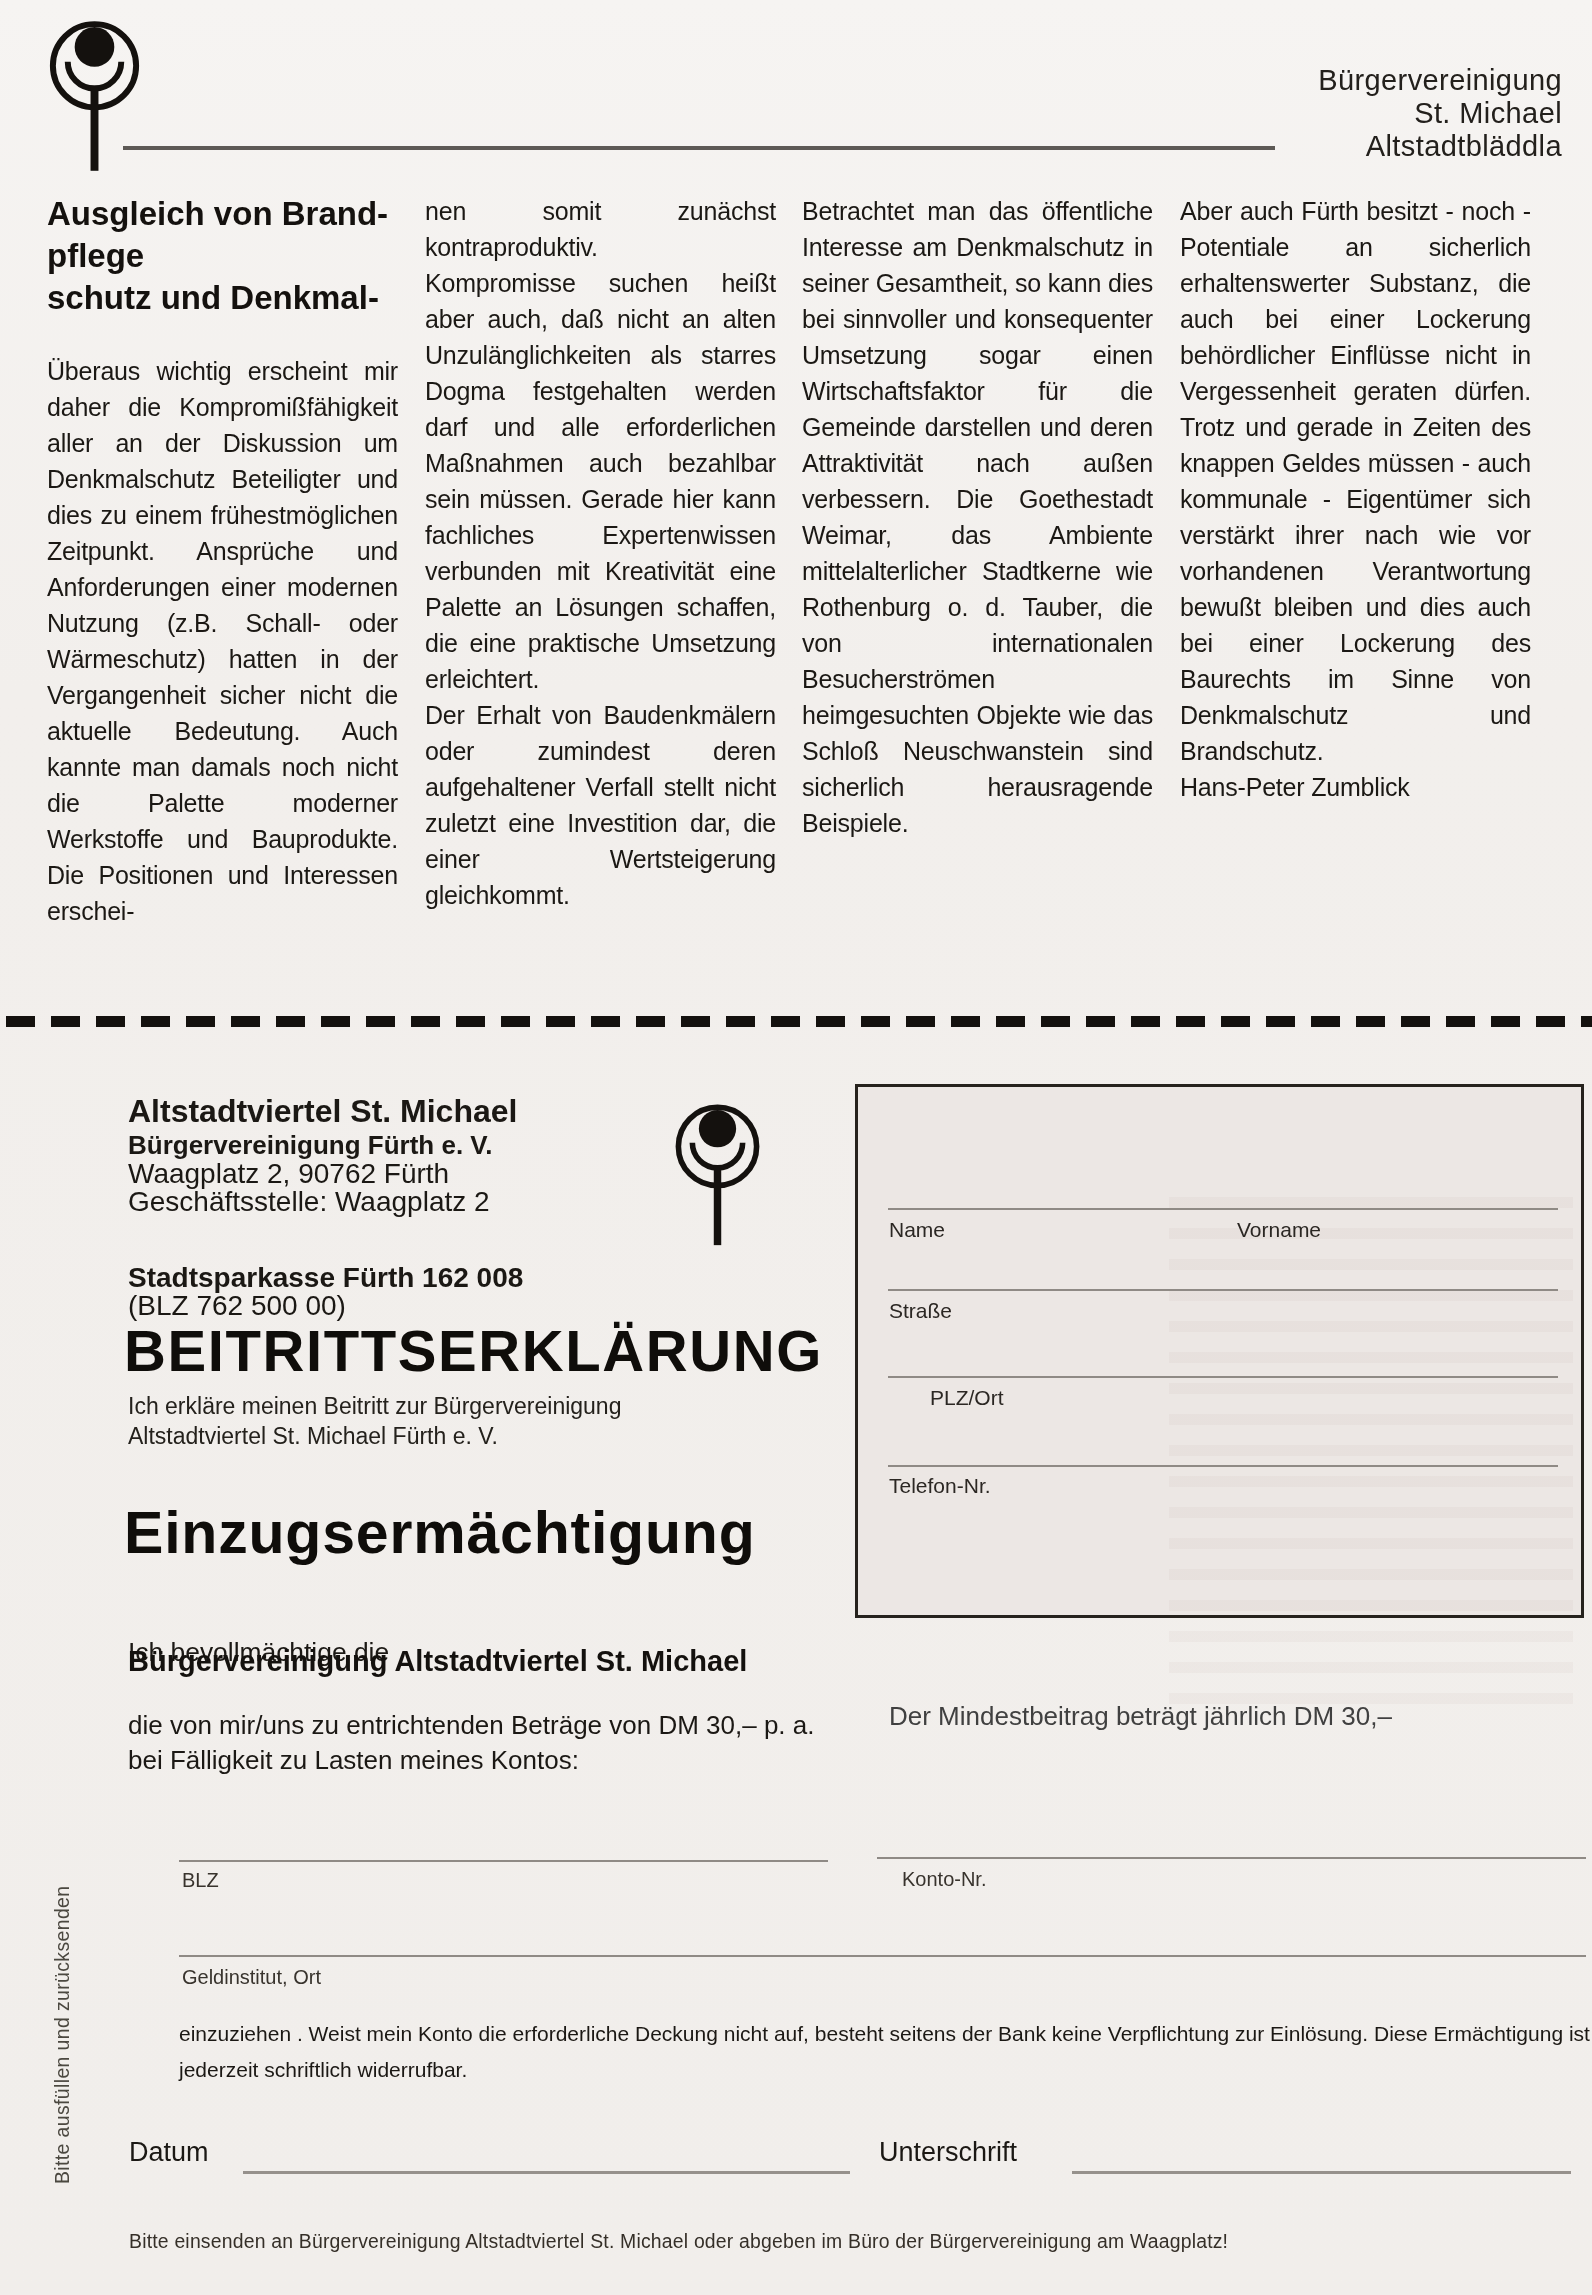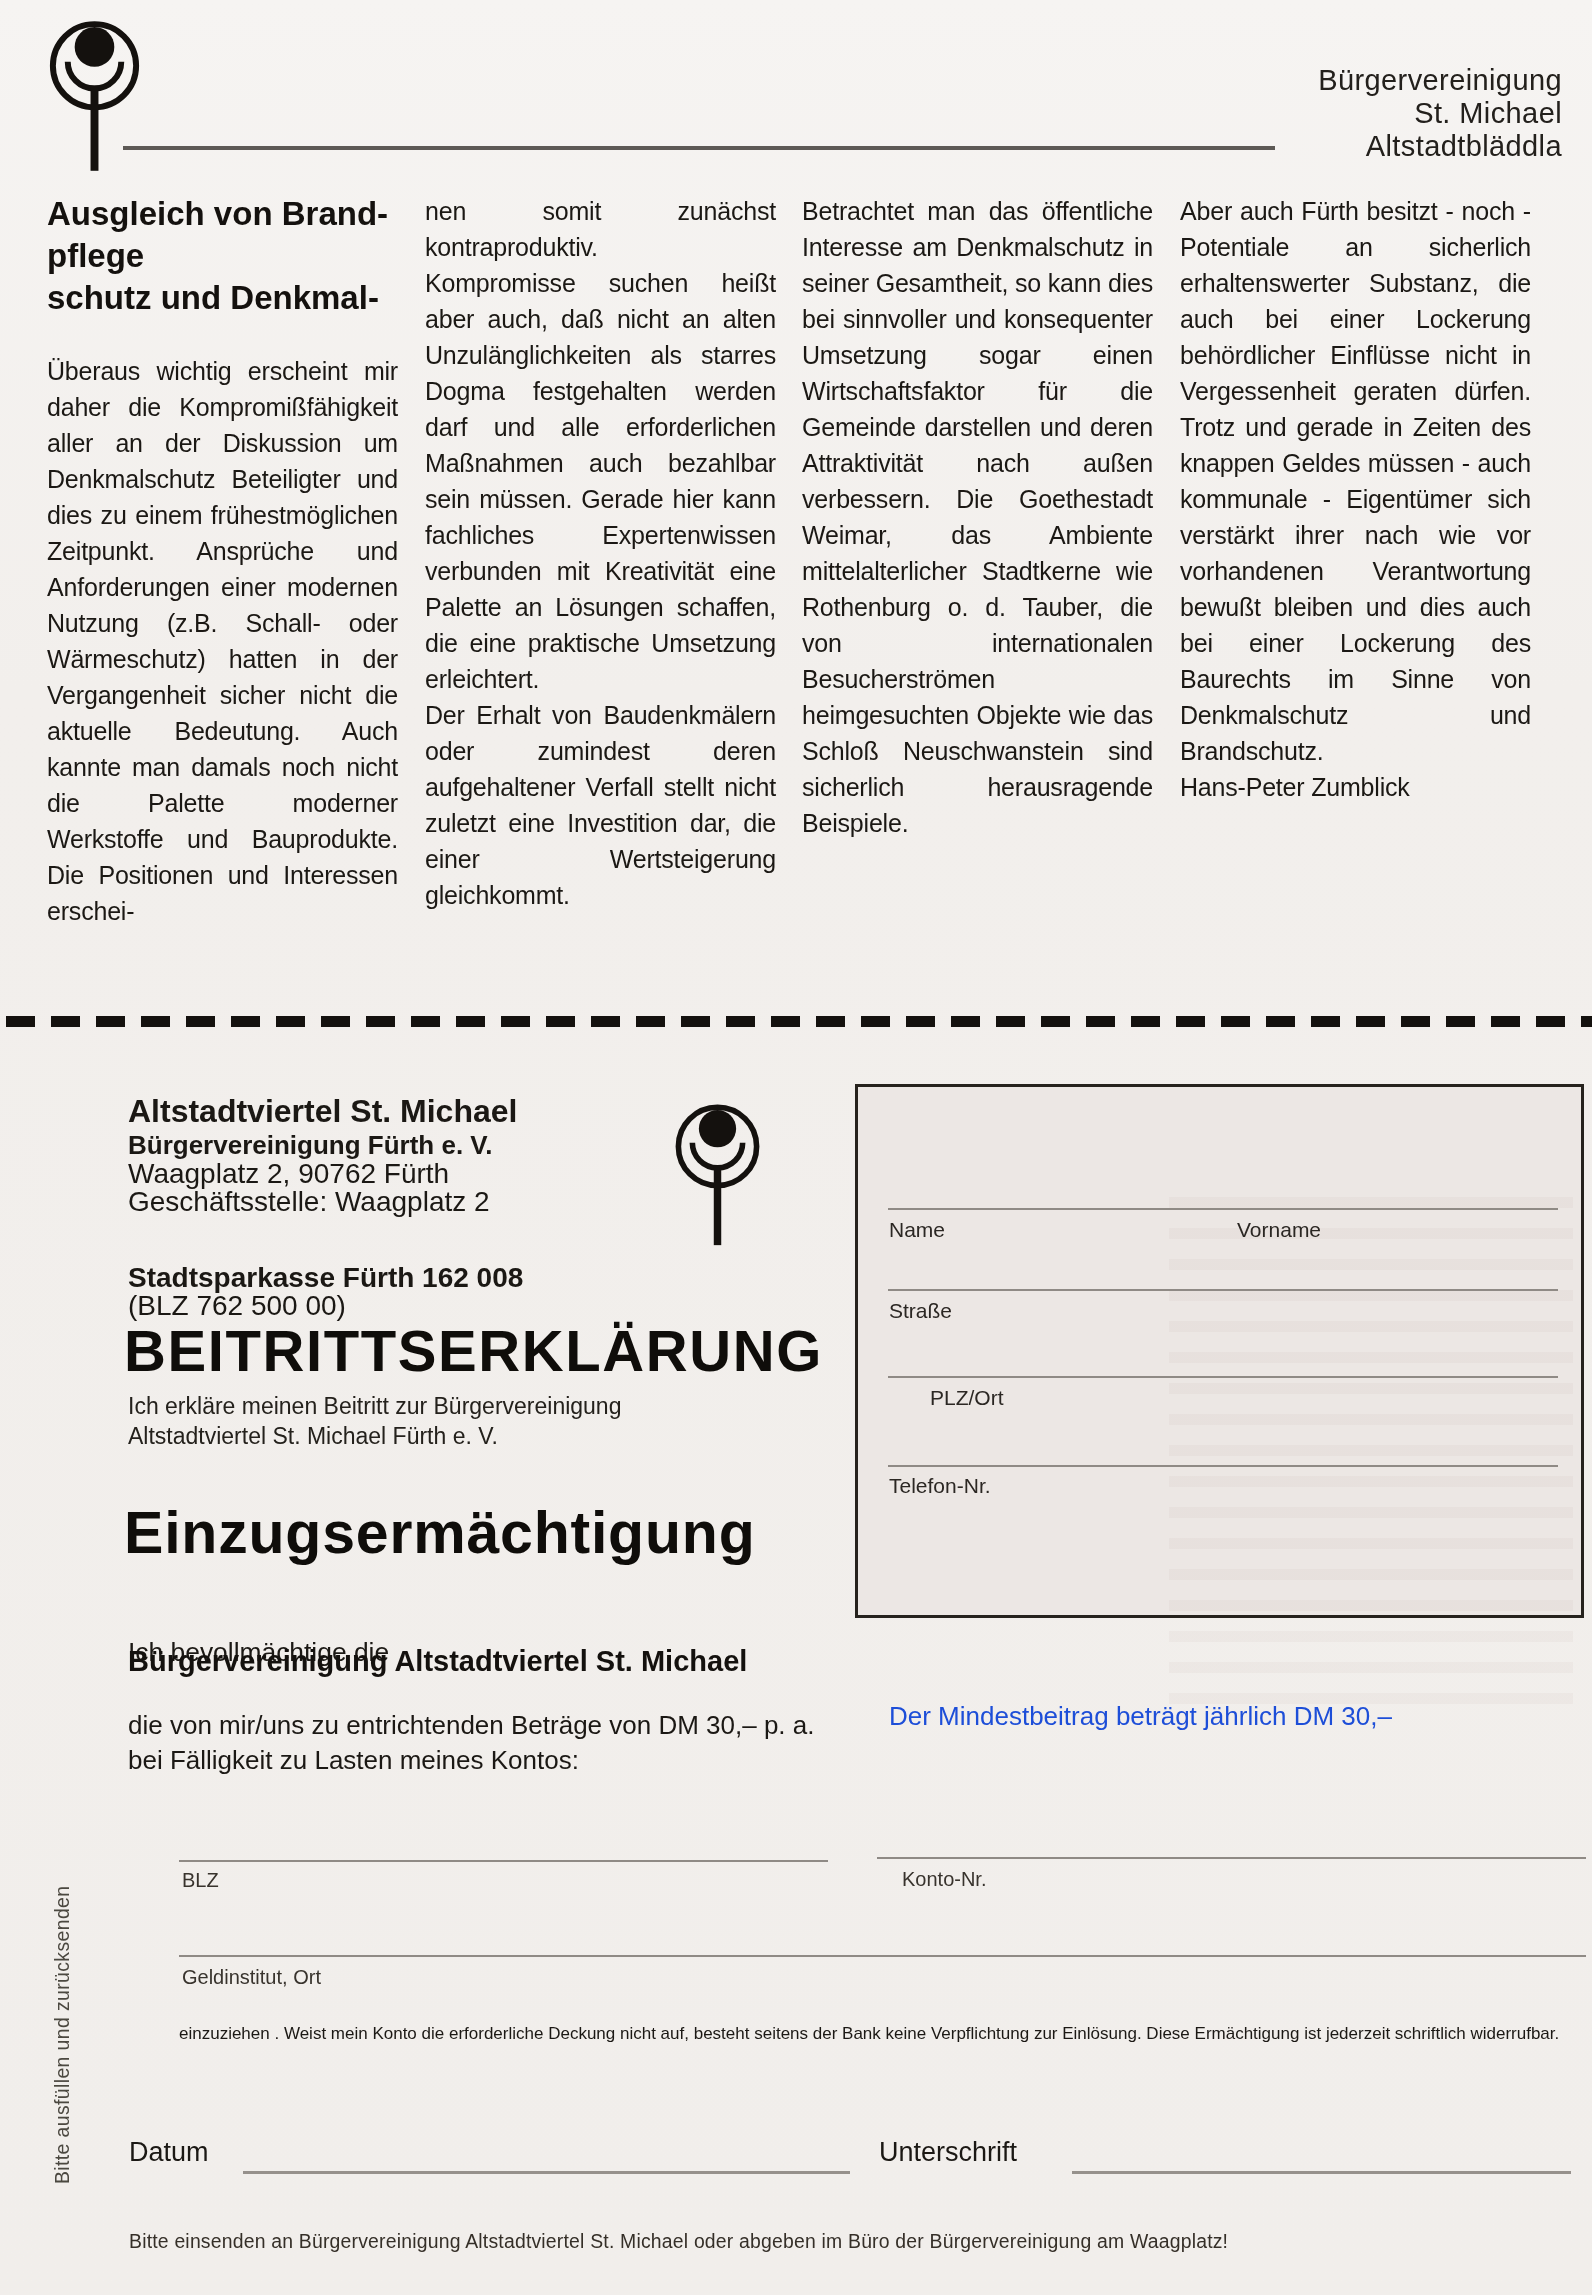--- a/index.html
+++ b/index.html
@@ -48,32 +48,32 @@
   .form-box{position:absolute;left:855px;top:1084px;width:729px;height:534px;
     background:#ece7e4;border:3.9px solid #26221d;box-sizing:border-box;}
   .ghost{position:absolute;right:7.8px;top:93px;width:404px;height:544px;opacity:.55;
     background:repeating-linear-gradient(0deg,transparent 0 20px,rgba(150,115,108,.10) 20px 31px);}
   .field-line{position:absolute;left:29.5px;width:670px;height:2.3px;background:#8f8a85;}
   .fl1{top:121px;} .fl2{top:202px;} .fl3{top:289px;} .fl4{top:378px;}
   .field-label{position:absolute;font-size:21px;color:#2b2723;}
   .lab-name{left:31px;top:131px;} .lab-vorname{left:379px;top:131px;}
   .lab-strasse{left:31px;top:212px;} .lab-plz{left:31px;top:299px;margin-left:41px;}
   .lab-tel{left:31px;top:387px;}
-  .min-note{position:absolute;left:31px;top:614px;font-size:26px;color:#1d4ed8;}
+  .min-note{position:absolute;left:31px;top:614px;font-size:26px;color:#404040;}
   
   .hline{position:absolute;height:2.3px;background:#8f8a85;}
   .blz-line{left:179px;top:1860px;width:649px;}
   .konto-line{left:877px;top:1857px;width:709px;}
   .geld-line{left:179px;top:1955px;width:1407px;}
   .bank-label{position:absolute;font-size:20px;color:#38332d;}
   .lab-blz{left:182px;top:1869px;}
   .lab-konto{left:902px;top:1868px;}
   .lab-geld{left:182px;top:1966px;}
   .auth-text{position:absolute;left:179px;top:2016px;width:1411px;
-    font-size:17px;line-height:36px;color:#1b1814;}
+    font-size:21px;line-height:36px;color:#1b1814;}
   .datum-label{position:absolute;left:129px;top:2137px;font-size:27px;color:#1b1814;}
   .datum-line{left:243px;top:2171px;width:607px;height:3.1px;background:#96918c;}
   .unterschrift-label{position:absolute;left:879px;top:2137px;font-size:27px;color:#1b1814;}
   .unterschrift-line{left:1072px;top:2171px;width:499px;height:3.1px;background:#96918c;}
   .vertical-note{position:absolute;left:51px;top:1904px;height:280px;
     writing-mode:vertical-rl;transform:rotate(180deg);
     font-size:19.4px;letter-spacing:0.4px;color:#4b4840;white-space:nowrap;}
   .footer-note{position:absolute;left:129px;top:2230px;width:1322px;
     font-size:19.4px;letter-spacing:0.2px;color:#352f28;}
   svg .ink{fill:#14110e;} svg .stroke{fill:none;stroke:#14110e;}

